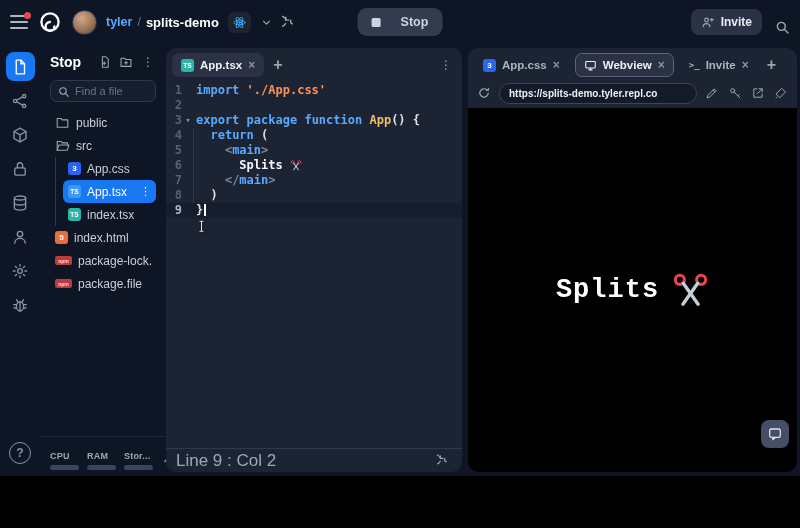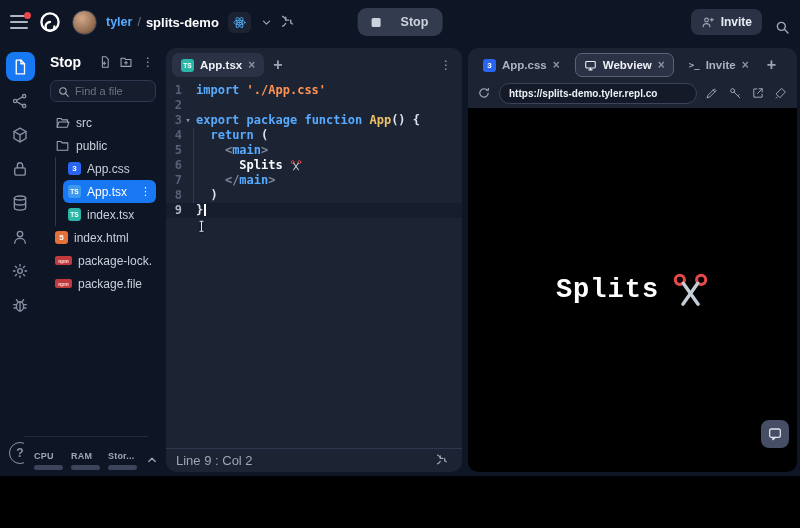--- a/index.html
+++ b/index.html
@@ -58,21 +58,21 @@
   .fbadge{flex:none; display:flex; align-items:center; justify-content:center; font-weight:bold; color:#fff; border-radius:3px;}
   .b-css{width:13px;height:13px;background:#2965f1;font-size:8px;}
   .b-tsx{width:13px;height:13px;background:#3d9aef;font-size:6.5px;}
   .b-ts{width:13px;height:13px;background:#2bb6a8;font-size:6.5px;}
   .b-html{width:13px;height:13px;background:#e5703a;font-size:8px;}
   .b-md{width:15px;height:11px;background:transparent;border:1.2px solid #7d8799;color:#9da6b2;font-size:6px;border-radius:2px;}
   .b-npm{width:17px;height:9px;background:#c0393b;font-size:5px;border-radius:2px;color:#ffd9d9;}
   .ficon{color:#9da6b2; flex:none;}
 
   
-  .meters{position:absolute; left:24px; bottom:0; width:124px; height:40px; border-top:1px solid #222b3d; background:var(--bg); display:flex; align-items:center; gap:8px; padding:7px 4px 0 10px;}
+  .meters{position:absolute; left:40px; bottom:0; width:124px; height:40px; border-top:1px solid #222b3d; background:var(--bg); display:flex; align-items:center; gap:8px; padding:7px 4px 0 10px;}
   .meter{display:flex; flex-direction:column; gap:4px;}
   .meter b{font-size:9px; color:var(--dim); font-weight:bold; letter-spacing:.2px; white-space:nowrap;}
   .bar{width:29px; height:5px; border-radius:3px; background:#3c445c; overflow:hidden;}
   .fill{height:100%; background:var(--blue); border-radius:3px;}
   .meters .chev{margin-left:auto; color:var(--dim); cursor:pointer;}
 
   
   .editor{position:absolute; left:166px; top:48px; width:296px; bottom:4px; background:var(--panel); border-radius:10px; display:flex; flex-direction:column; overflow:hidden;}
   .rightpanel{position:absolute; left:468px; right:3px; top:48px; bottom:4px; background:var(--panel); border-radius:10px; display:flex; flex-direction:column; overflow:hidden;}
   .tabbar{height:30px; flex:none; display:flex; align-items:center; gap:6px; padding:4px 8px 0 6px;}
@@ -89,21 +89,21 @@
   .cl.activeln{background:#161d2c;}
   .g-num{width:16px; text-align:right; color:#566077; flex:none;}
   .activeln .g-num{color:#aab4c5;}
   .g-fold{width:12px; text-align:center; color:#8a93a5; font-size:9px; flex:none;}
   .cl.guide .g-fold{border-right:1px solid #2e3950; height:15px;}
   .ctext{padding-left:2px;}
   .t-kw{color:var(--kw);text-align:center;} .t-str{color:var(--str);} .t-fn{color:var(--fn);}
   .t-pl{color:var(--plain);} .t-tag{color:var(--kw);} .t-br{color:var(--br);} .t-txt{color:#f7fafc;}
   .caret{display:inline-block; width:1.5px; height:12px; background:#fff; vertical-align:-2px; margin-left:1px;}
   .ibeam{position:absolute; left:28px; top:141px; color:#dfe5ec; filter:drop-shadow(0 0 1px #000);}
-  .statusbar{height:24px; flex:none; border-top:1px solid var(--border); display:flex; align-items:center; padding:0 10px; color:var(--dim); font-size:13px;}
+  .statusbar{height:24px; flex:none; border-top:1px solid var(--border); display:flex; align-items:center; padding:0 10px; color:var(--dim); font-size:17px;}
   .statusbar .tb-icon{margin-left:auto;}
 
   
   .urlbar{height:30px; flex:none; display:flex; align-items:center; gap:8px; padding:0 9px;}
   .url-pill{flex:1; height:21px; border:1px solid var(--border2); background:#141a28; border-radius:11px; color:#edf1f6; font-size:10px; font-weight:bold; display:flex; align-items:center; padding:0 9px; white-space:nowrap; overflow:hidden; cursor:text;}
   .url-tools{display:flex; align-items:center; gap:9px;}
   .webview{flex:1; background:#000; position:relative; display:flex; align-items:center; justify-content:center; gap:13px;}
   .web-text{color:#fff; font-family:"Liberation Mono","DejaVu Sans Mono",monospace; font-size:27px; font-weight:bold; letter-spacing:1px;}
   .chat-btn{position:absolute; right:8px; bottom:24px; width:28px; height:28px; border-radius:8px; background:#454e65; color:#dfe4ec; display:flex; align-items:center; justify-content:center; cursor:pointer;}
   .console-glyph{font-family:"DejaVu Sans Mono",monospace; font-size:9px; font-weight:bold;}
@@ -273,33 +273,33 @@
             <circle cx="11" cy="11" r="6"></circle>
             <path d="M15.5 15.5L21 21"></path>
           </svg>
         </span>
       <input placeholder="Find a file" style="">
     </div>
     <div class="tree" id="tree">
         <div class="row">
           <span class="ficon">
             <svg width="15" height="15" viewBox="0 0 24 24" fill="none" stroke="currentColor" stroke-width="1.7" stroke-linecap="round" stroke-linejoin="round">
-              <path d="M3.5 19.5V5.5h6l2 2.3h8.5v3.2"></path>
-              <path d="M3.5 19.5l2.6-8.2h16.2l-2.7 8.2z"></path>
-            </svg>
-          </span>
-          <span class="lbl">src</span>
+              <path d="M3.5 5.5h6l2 2.3h9v11.7h-17z"></path>
+            </svg>
+          </span>
+          <span class="lbl">public</span>
         </div>
         <div class="row">
           <span class="ficon">
             <svg width="15" height="15" viewBox="0 0 24 24" fill="none" stroke="currentColor" stroke-width="1.7" stroke-linecap="round" stroke-linejoin="round">
-              <path d="M3.5 5.5h6l2 2.3h9v11.7h-17z"></path>
-            </svg>
-          </span>
-          <span class="lbl">public</span>
+              <path d="M3.5 19.5V5.5h6l2 2.3h8.5v3.2"></path>
+              <path d="M3.5 19.5l2.6-8.2h16.2l-2.7 8.2z"></path>
+            </svg>
+          </span>
+          <span class="lbl">src</span>
         </div>
         <div class="row child">
           <span class="fbadge b-css">3</span>
           <span class="lbl">App.css</span>
         </div>
         <div class="row child sel">
           <span class="fbadge b-tsx">TS</span>
           <span class="lbl">App.tsx</span>
           <span class="rk">⋮</span>
         </div>

